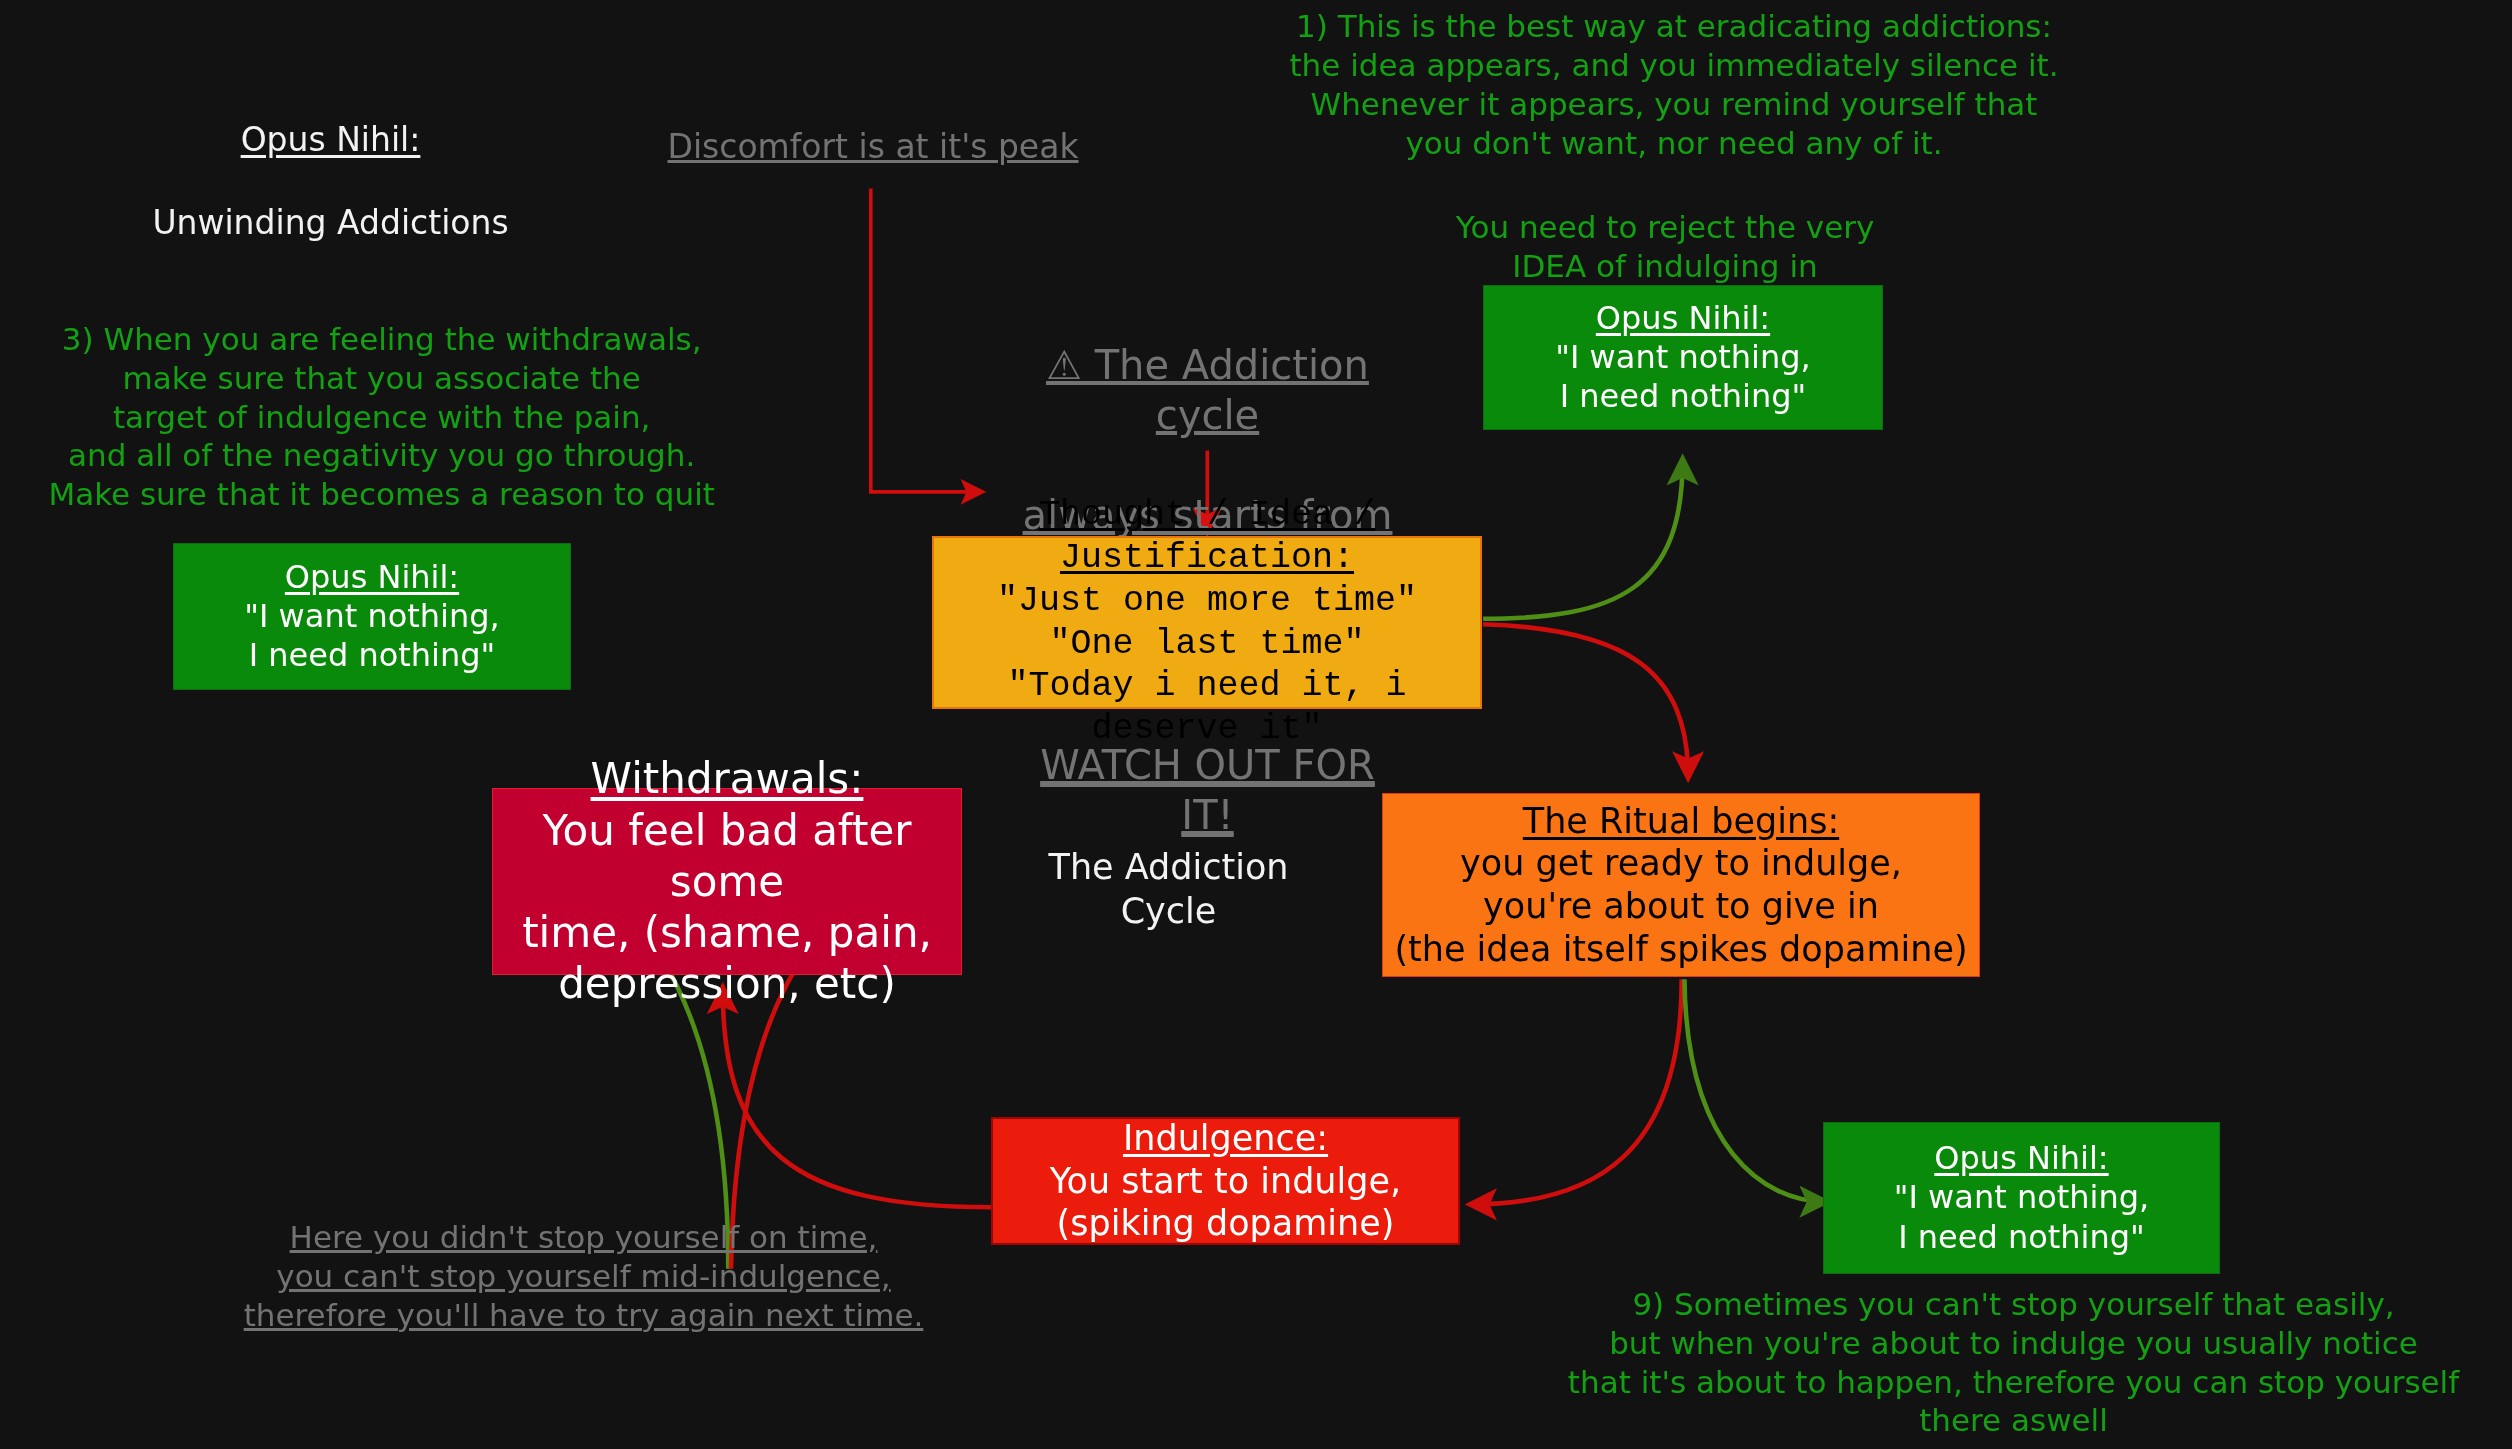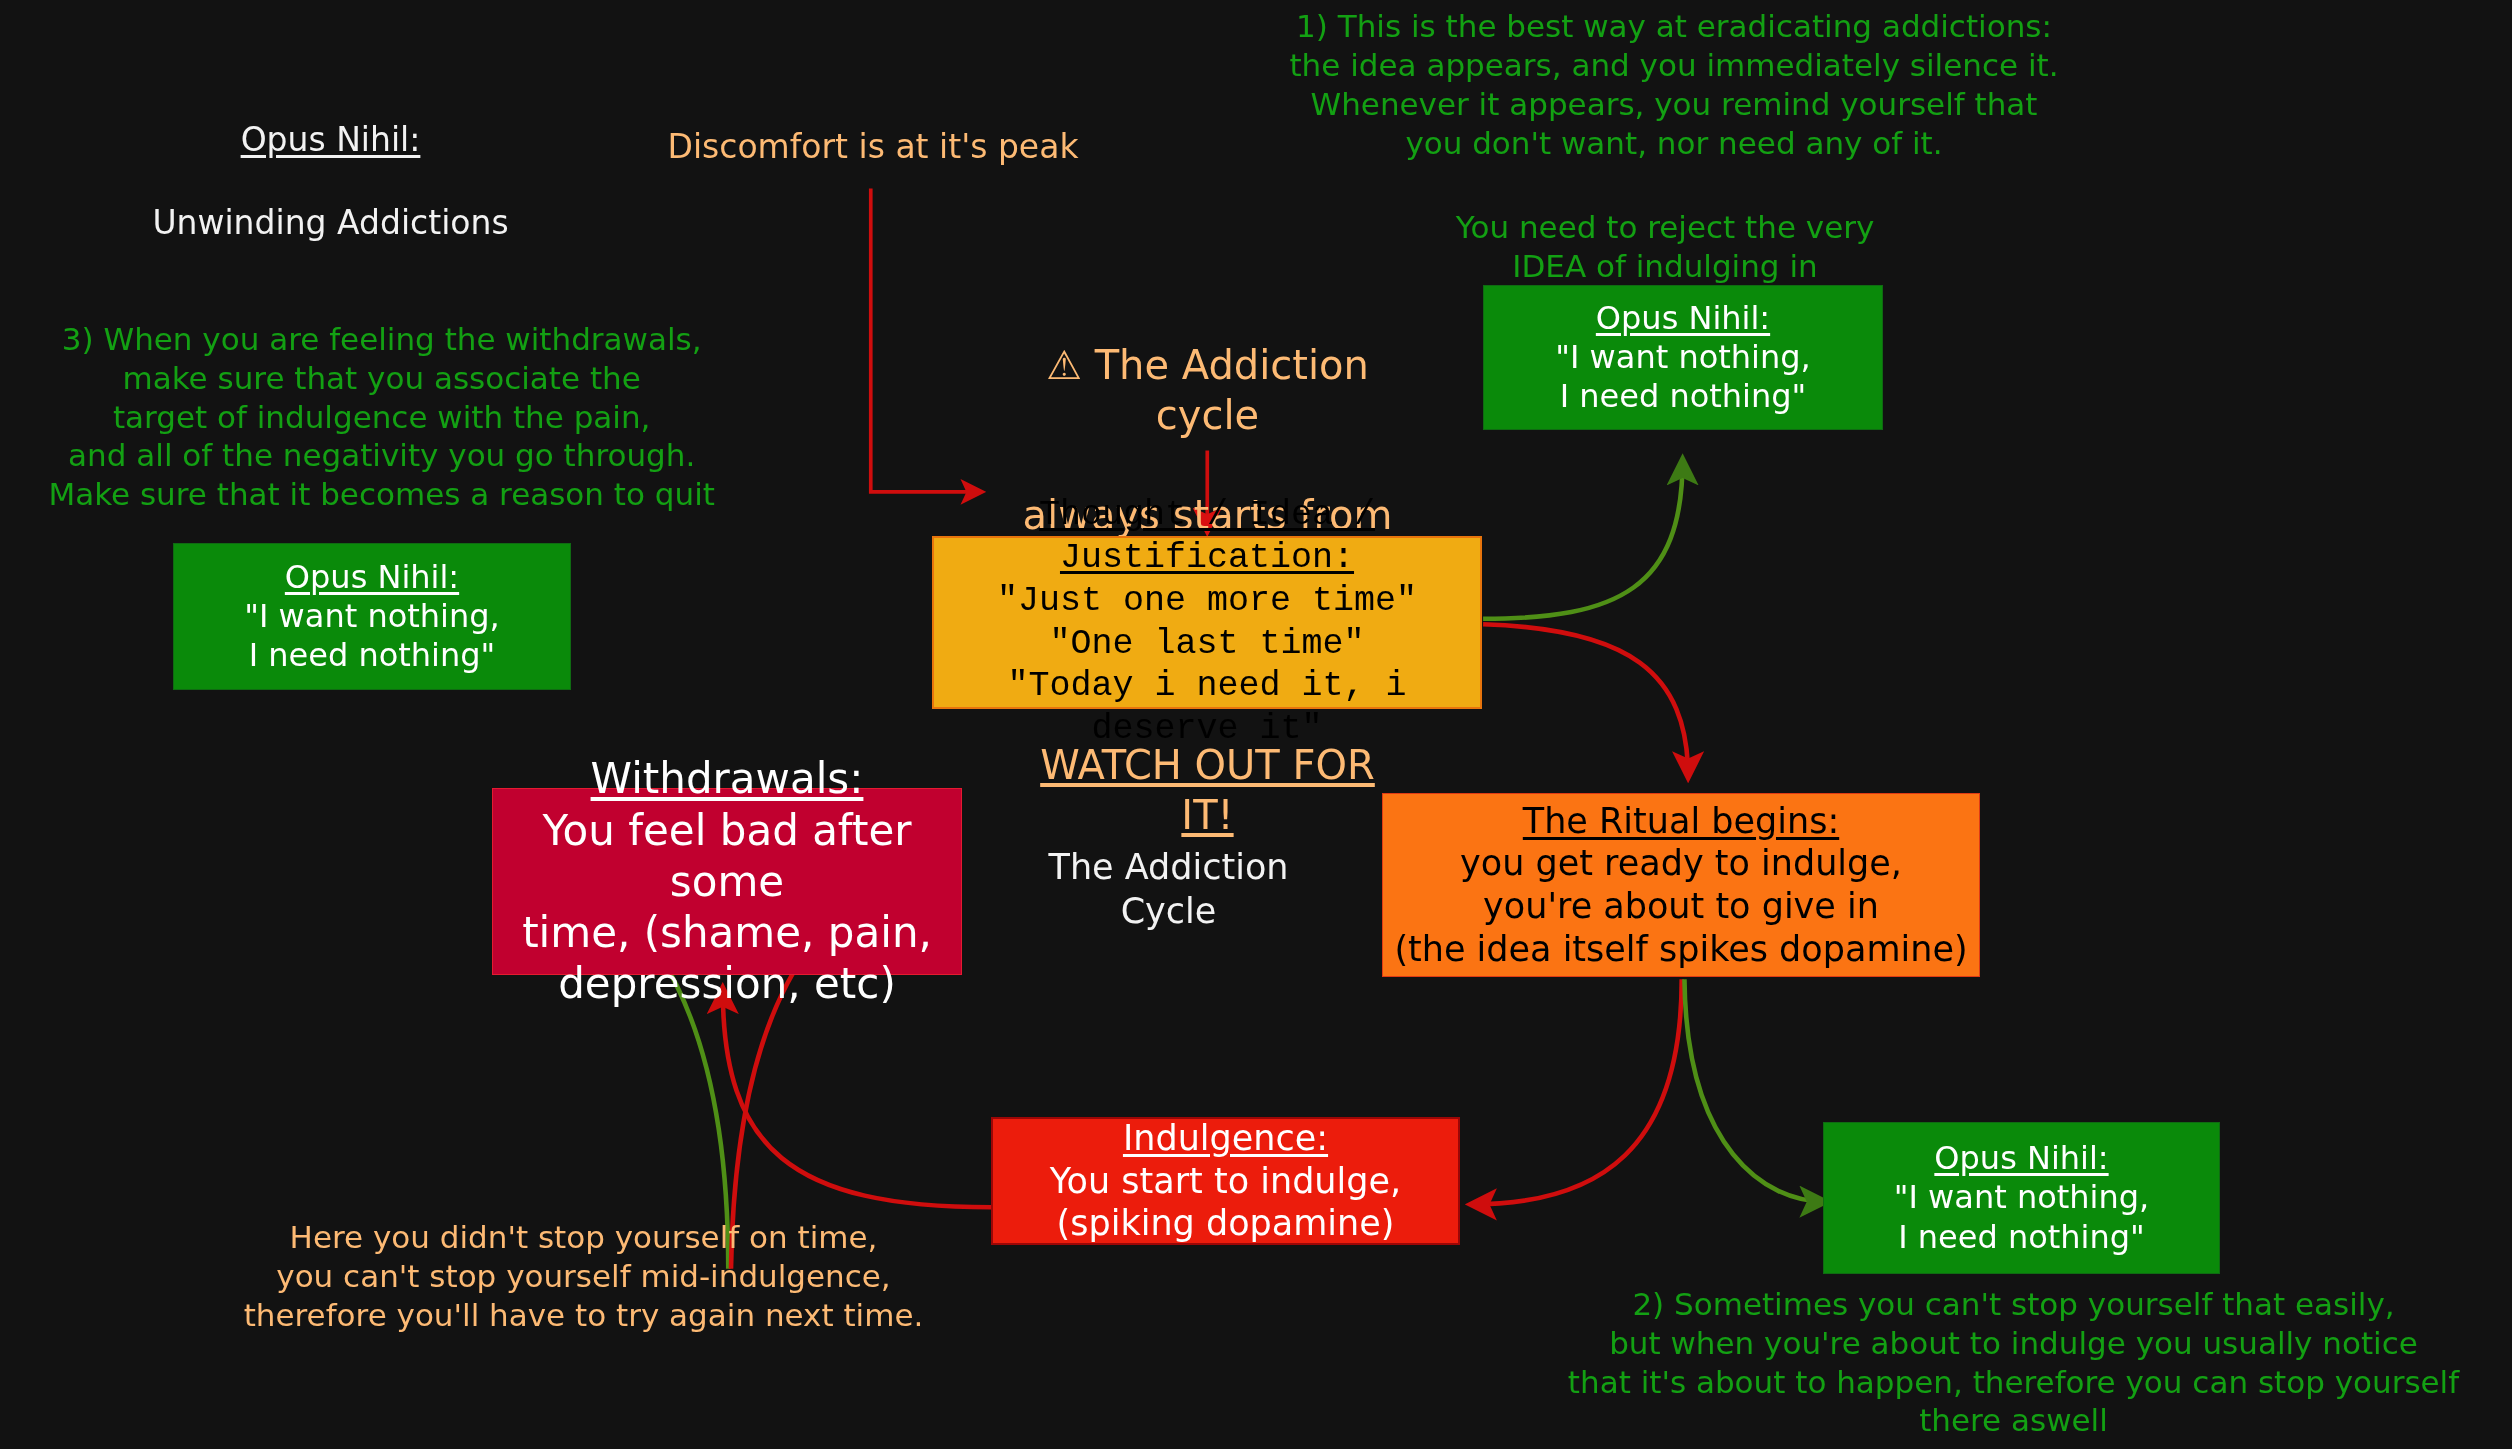--- a/index.html
+++ b/index.html
@@ -69,21 +69,21 @@
     color: #000000;
     font-size: 35px;
   }
   .red-box {
     background: #ec1c0c;
     border: 2.8px solid #9c0606;
     color: #ffffff;
     font-size: 35px;
   }
   .green-text { color: #13a013; }
-  .red-text { color: #fdba74; }
+  .red-text { color: #737373; text-decoration: underline; }
   .white-text { color: #f2f2f2; }
   .u { text-decoration: underline; text-underline-offset: 3.7px; }
 </style>
 </head>
 <body>
 
 <div id="stage">
 
   <svg id="wires" viewBox="0 0 2732 1576">
     <defs>
@@ -143,21 +143,21 @@
   <div class="freetext green-text" style="left:9.2px; top:320px; width:745px; font-size:31px;">3) When you are feeling the withdrawals,
 make sure that you associate the
 target of indulgence with the pain,
 and all of the negativity you go through.
 Make sure that it becomes a reason to quit</div>
 
   <div class="freetext red-text" style="left:211px; top:1218px; width:745px; font-size:31px;">Here you didn't stop yourself on time,
 you can't stop yourself mid-indulgence,
 therefore you'll have to try again next time.</div>
 
-  <div class="freetext green-text" style="left:1517px; top:1285px; width:993px; font-size:31px;">2) Sometimes you can't stop yourself that easily,
+  <div class="freetext green-text" style="left:1517px; top:1285px; width:993px; font-size:31px;">9) Sometimes you can't stop yourself that easily,
 but when you're about to indulge you usually notice
 that it's about to happen, therefore you can stop yourself
 there aswell</div>
 
   <div class="freetext white-text" style="left:1012px; top:846px; width:313px; font-size:35px;">The Addiction
 Cycle</div>
 
   <div class="node boxnode green-box" style="left:1483px; top:285px; width:400px; height:145px;">
     <div class="ttl">Opus Nihil:</div>
     <div>"I want nothing,

